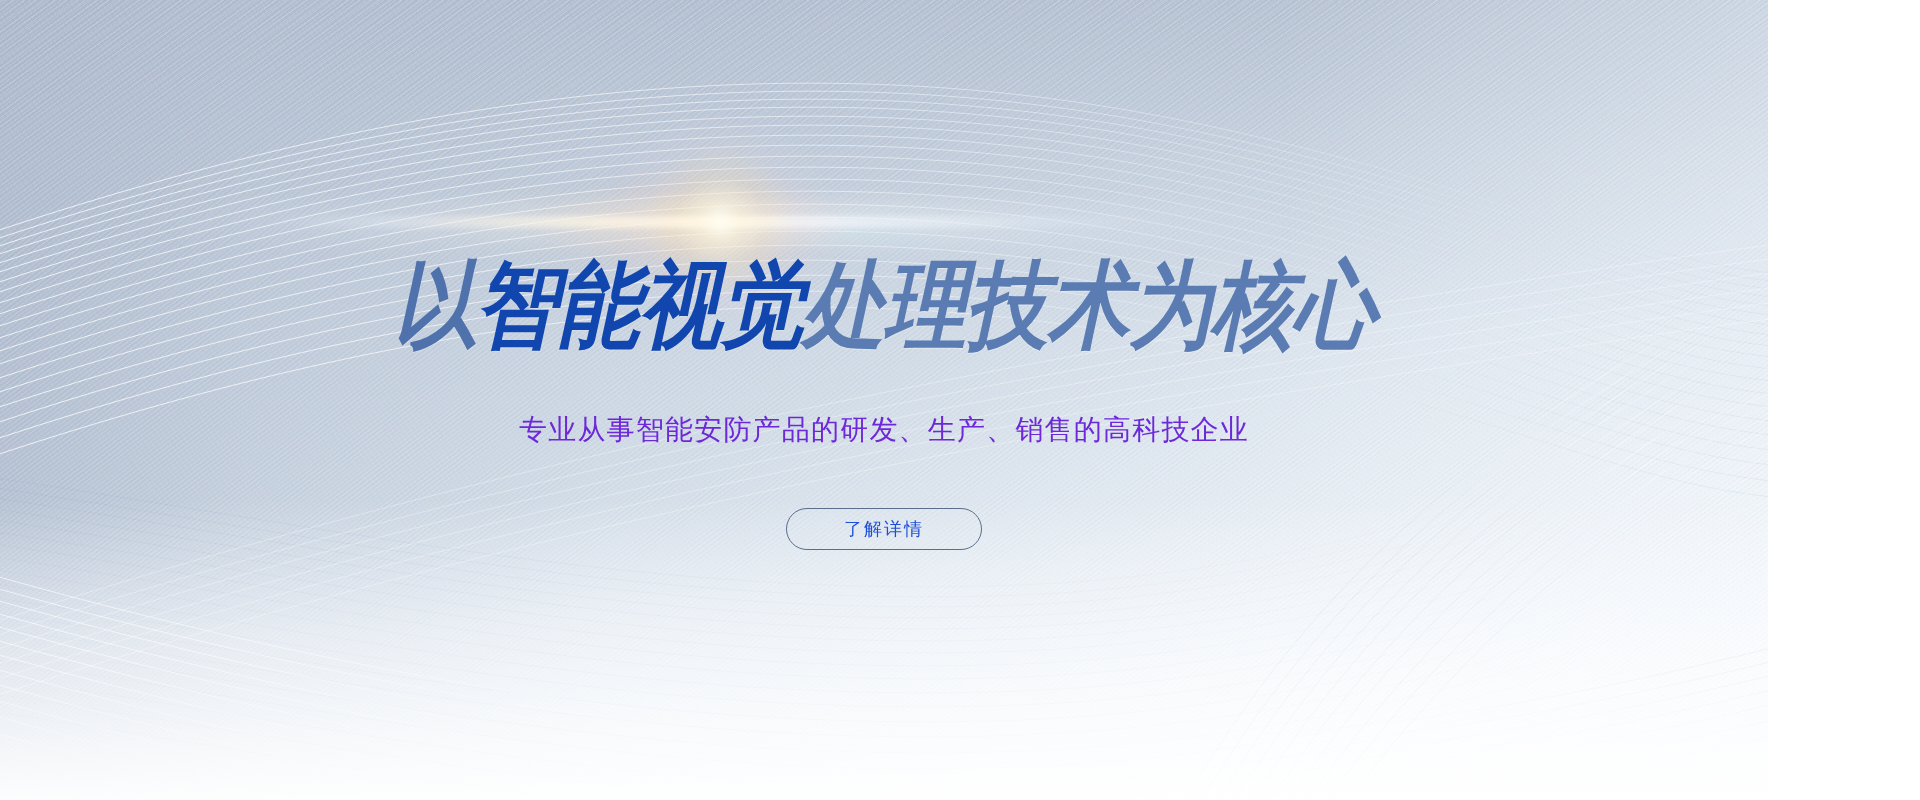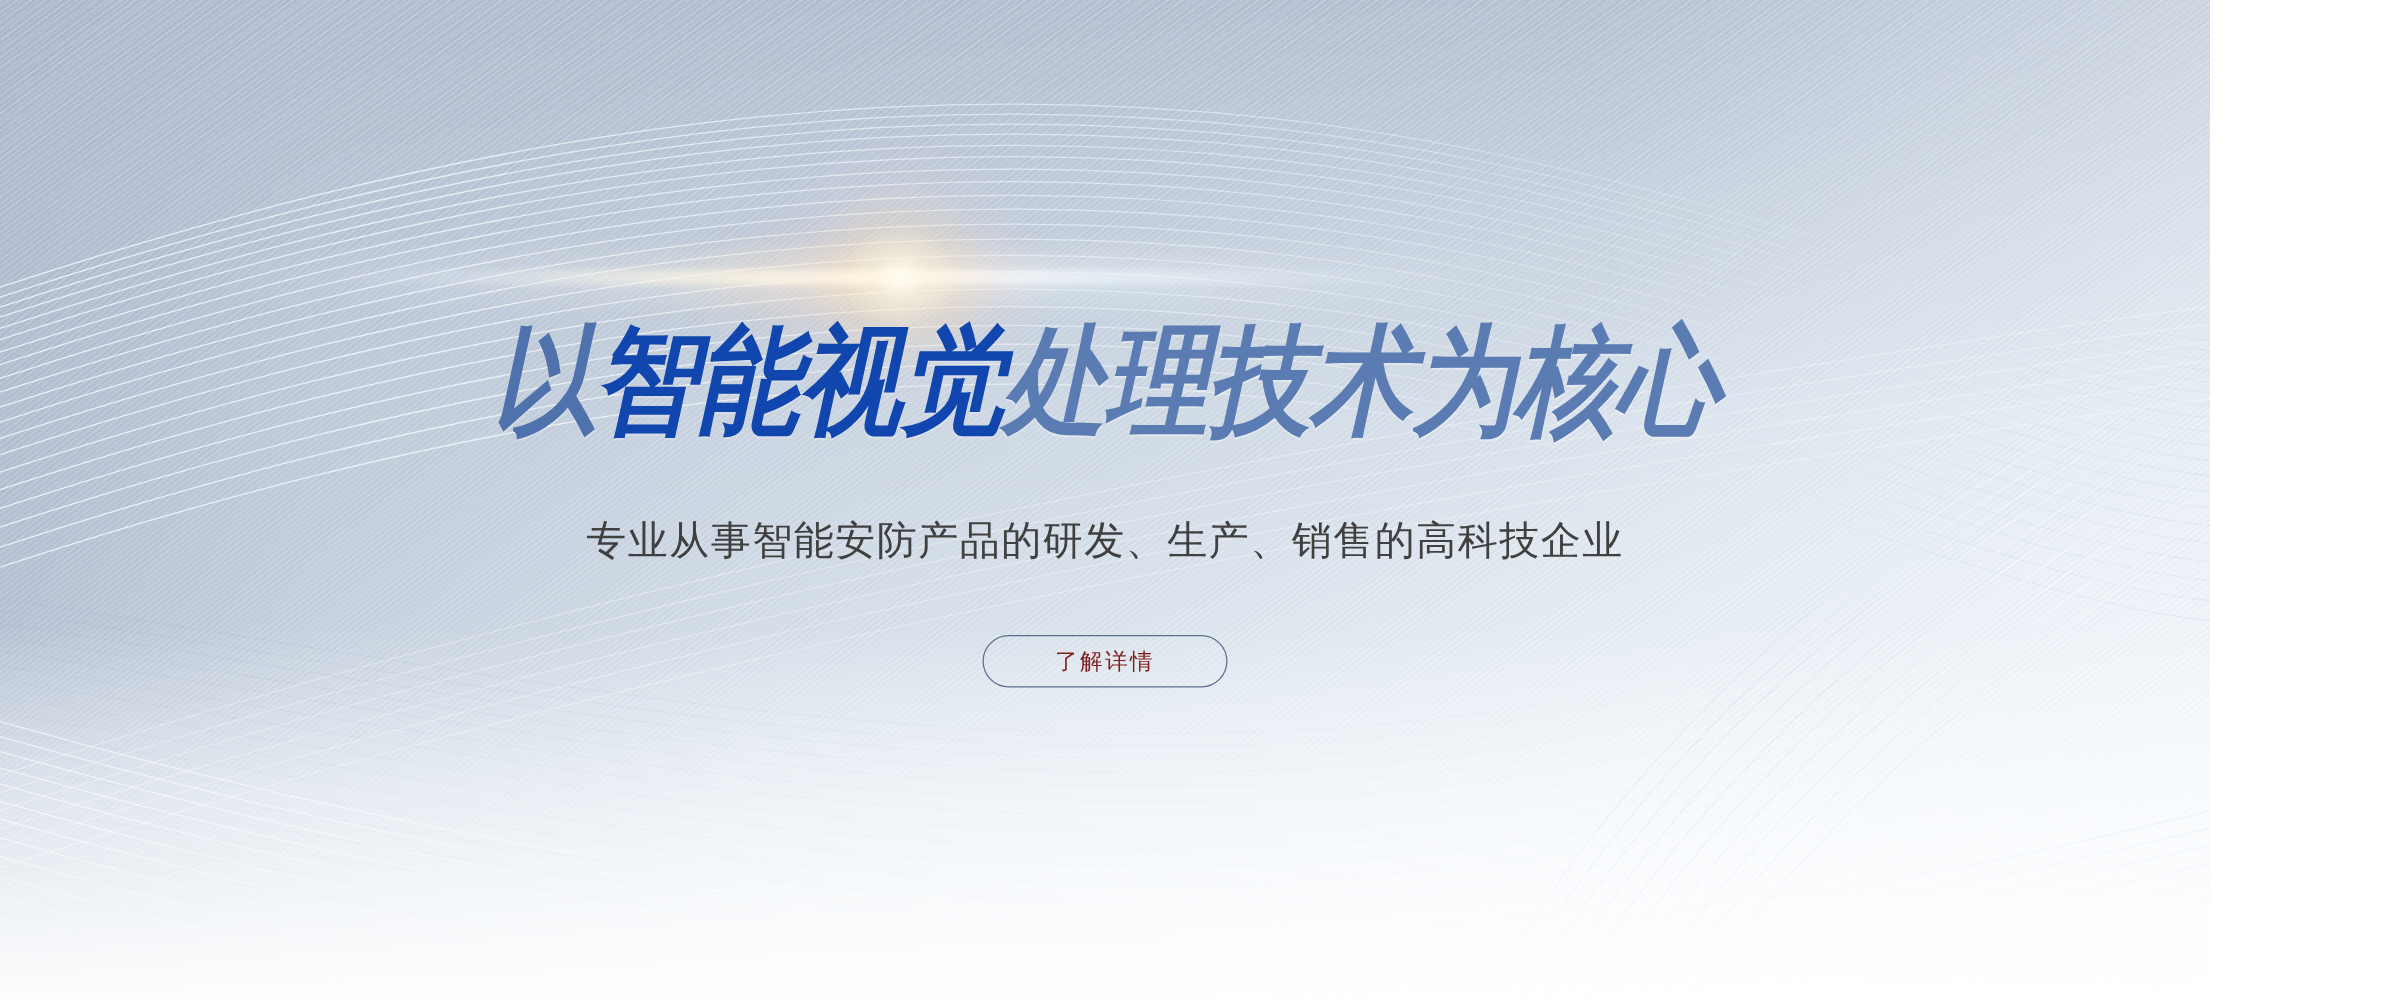--- a/index.html
+++ b/index.html
@@ -175,38 +175,38 @@
     user-select:none;
   }
   .headline .seg { display:inline; }
   .hl-a { color:#4f72ad; text-shadow:0 1px 0 rgba(255,255,255,.30); }
   .hl-b { color:#1046ad; text-shadow:0 1px 0 rgba(255,255,255,.22); }
   .hl-c { color:#5b7cb2; text-shadow:0 1px 0 rgba(255,255,255,.34); }
 
   .subtitle {
     position:absolute; top:413px; left:0; right:0;
     text-align:center;
-    font-size:32px;
+    font-size:28px;
     line-height:1.2;
     letter-spacing:1.2px;
-    color:#404040;
+    color:#6d28d9;
     font-weight:400;
     user-select:none;
   }
 
   .cta-wrap {
     position:absolute; top:508px; left:0; right:0;
     display:flex; justify-content:center;
   }
   .cta-button {
     width:196px; height:42px;
     border:1px solid #5b6f8d;
     border-radius:21px;
     background:transparent;
-    color:#7f1d1d;
+    color:#1d4ed8;
     font-size:18px;
     letter-spacing:2px;
     font-family:inherit;
     display:flex; align-items:center; justify-content:center;
     cursor:pointer;
     transition:background .18s ease, color .18s ease;
   }
 </style>
 </head>
 <body>

